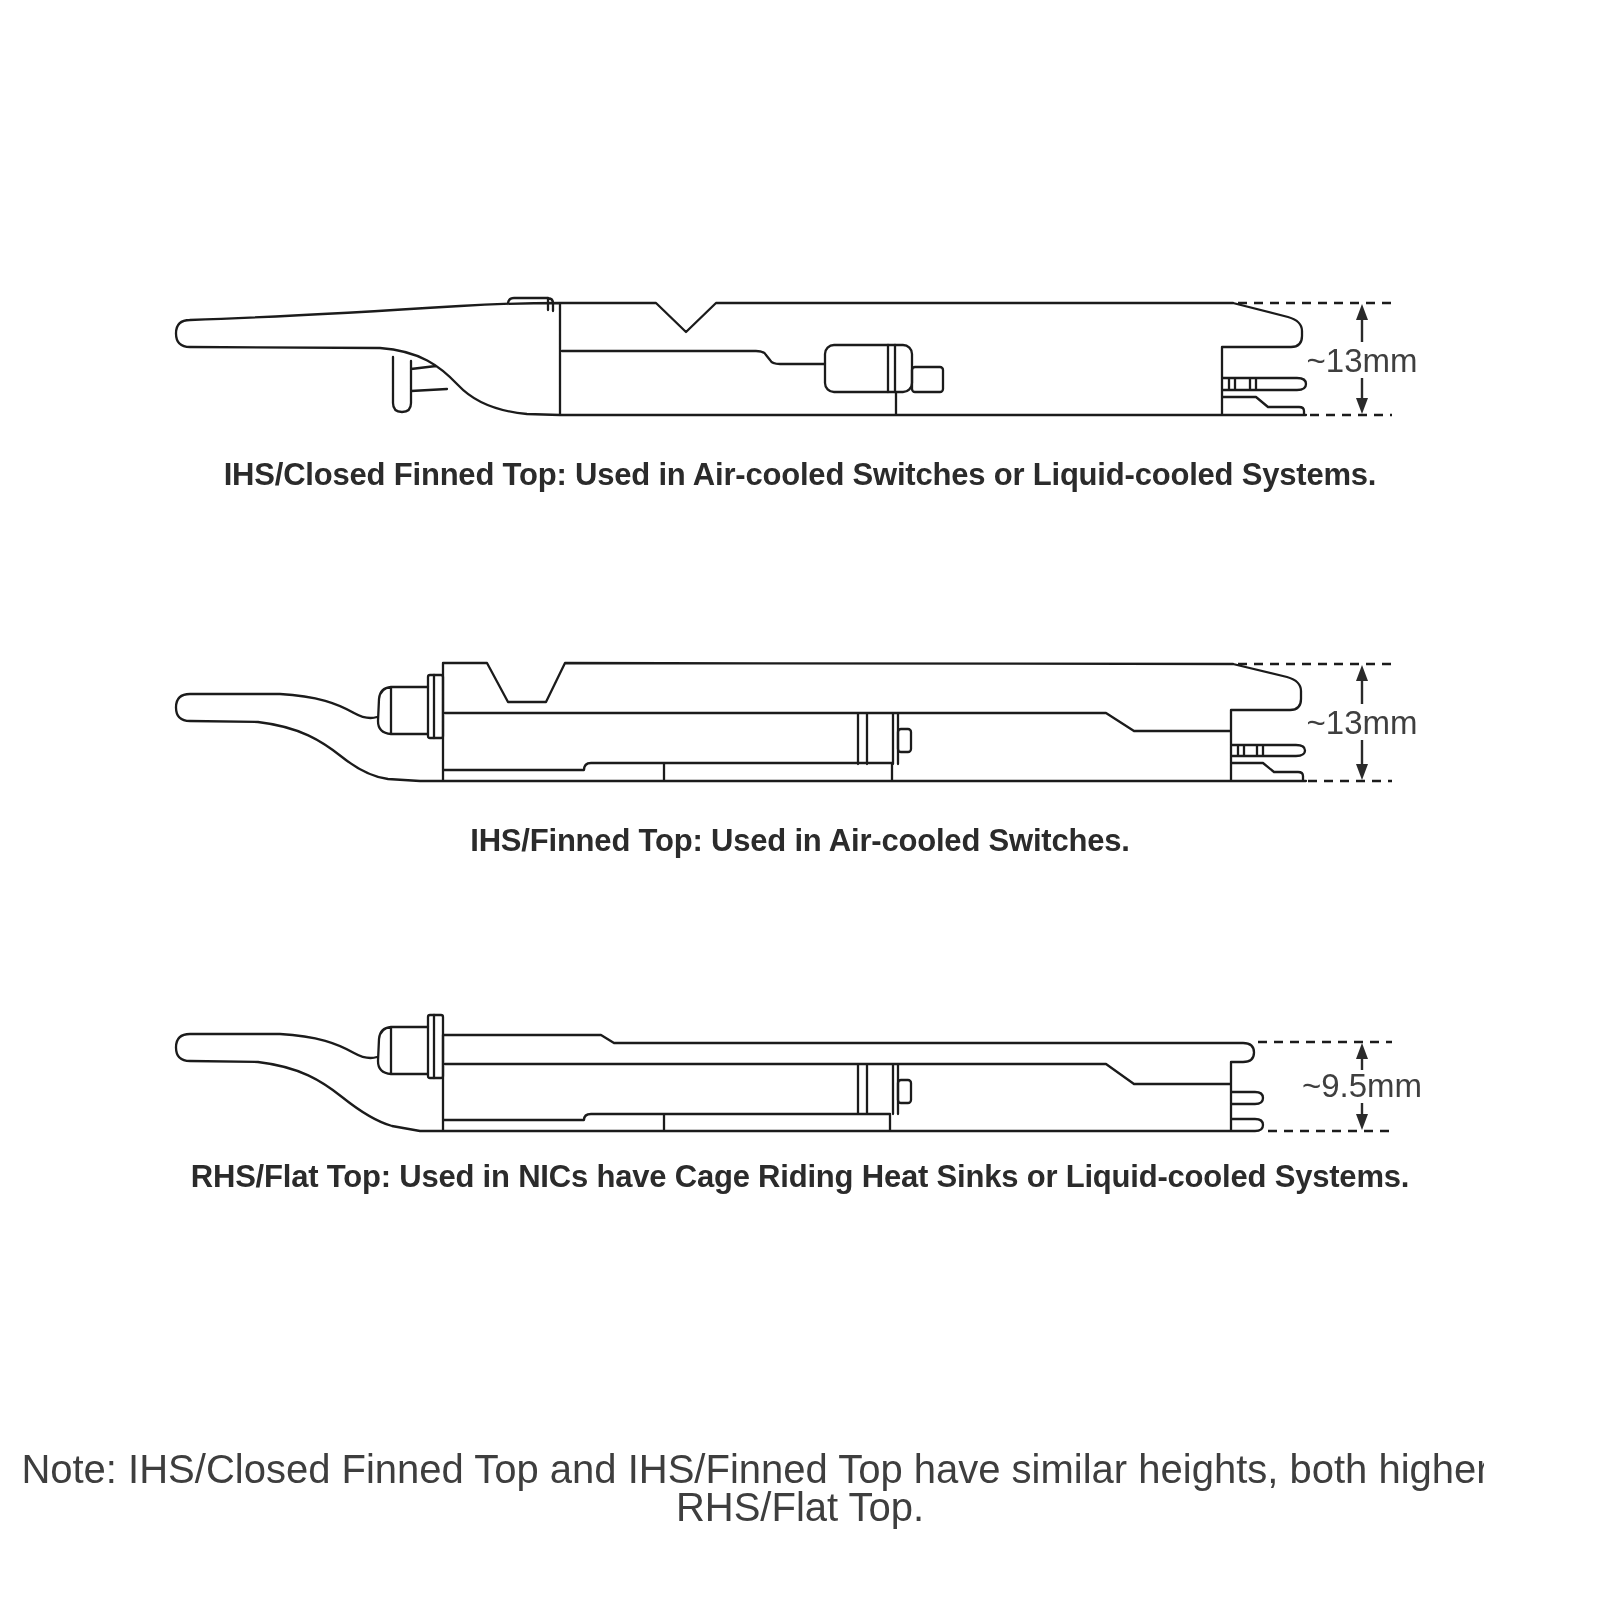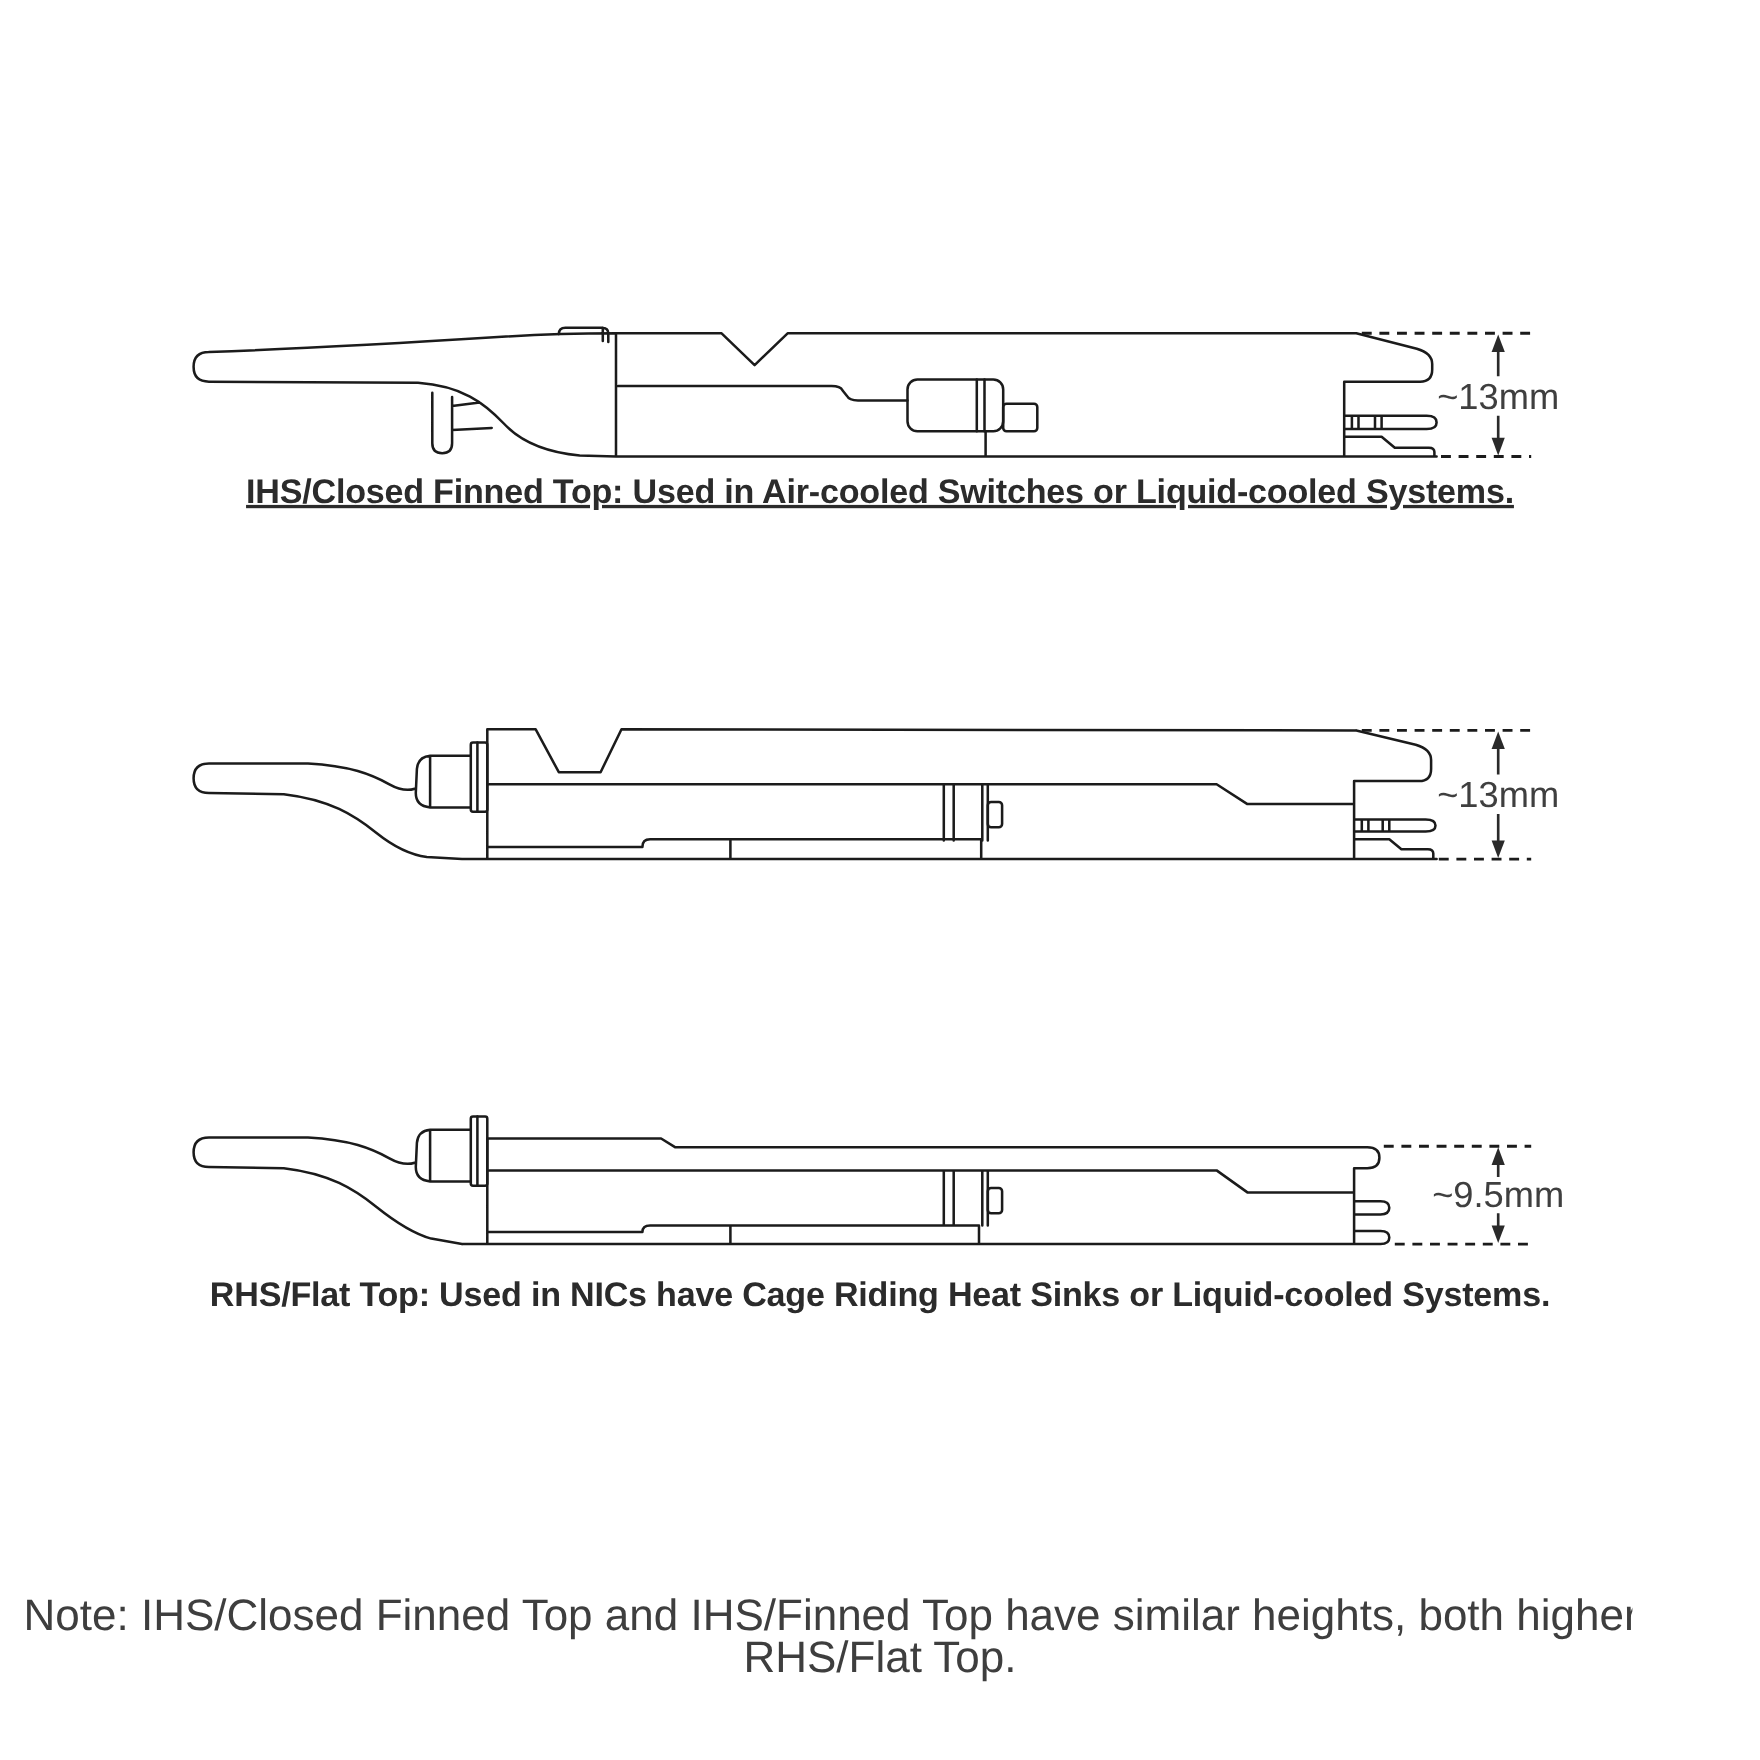--- a/index.html
+++ b/index.html
@@ -119,19 +119,20 @@
       <rect class="ln" x="428" y="1015" width="15" height="63" rx="2"></rect>
       <rect class="ln" x="898" y="1080" width="13" height="23" rx="3"></rect>
       <path class="dash" d="M1258 1042 L1392 1042 M1268 1131 L1392 1131"></path>
       <path class="arrowline" d="M1362 1050 L1362 1070 M1362 1103 L1362 1123"></path>
       <polygon class="arrowhead" points="1362,1043 1356,1059 1368,1059"></polygon>
       <polygon class="arrowhead" points="1362,1130 1356,1114 1368,1114"></polygon>
       <text class="dim-label" x="1362" y="1097" text-anchor="middle">~9.5mm</text>
     </g>
   </svg>
 
-  <div class="caption" style="top:428px;text-decoration:underline;">IHS/Closed Finned Top: Used in Air-cooled Switches or Liquid-cooled Systems.</div>
+  <div class="caption" style="top:456px;">IHS/Closed Finned Top: Used in Air-cooled Switches or Liquid-cooled Systems.</div>
 
+  <div class="caption" style="top:822px;">IHS/Finned Top: Used in Air-cooled Switches.</div>
 
   <div class="caption" style="top:1158px;">RHS/Flat Top: Used in NICs have Cage Riding Heat Sinks or Liquid-cooled Systems.</div>
 
   <div class="note" style="top:1450px;">Note: IHS/Closed Finned Top and IHS/Finned Top have similar heights, both higher than RHS/Flat Top.</div>
 </div>
 
 </body></html>

